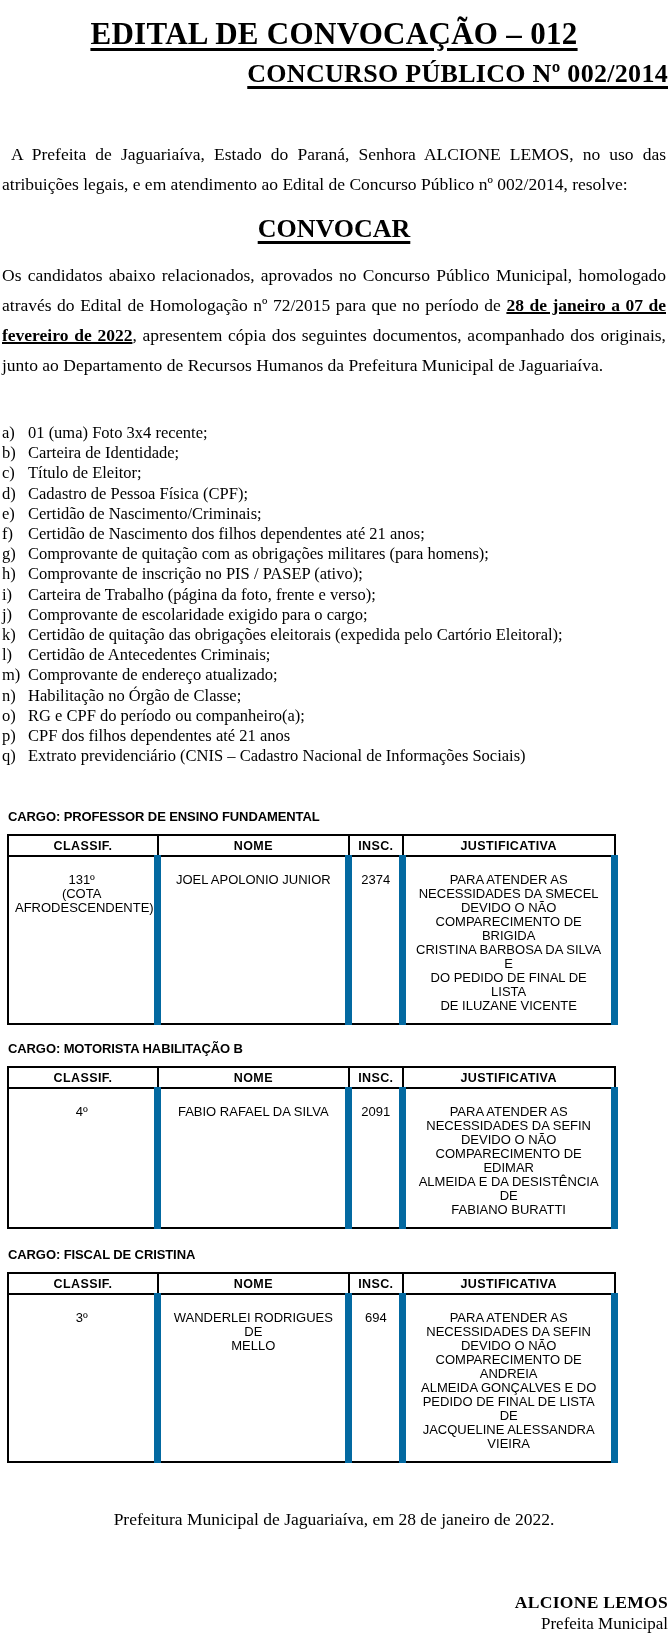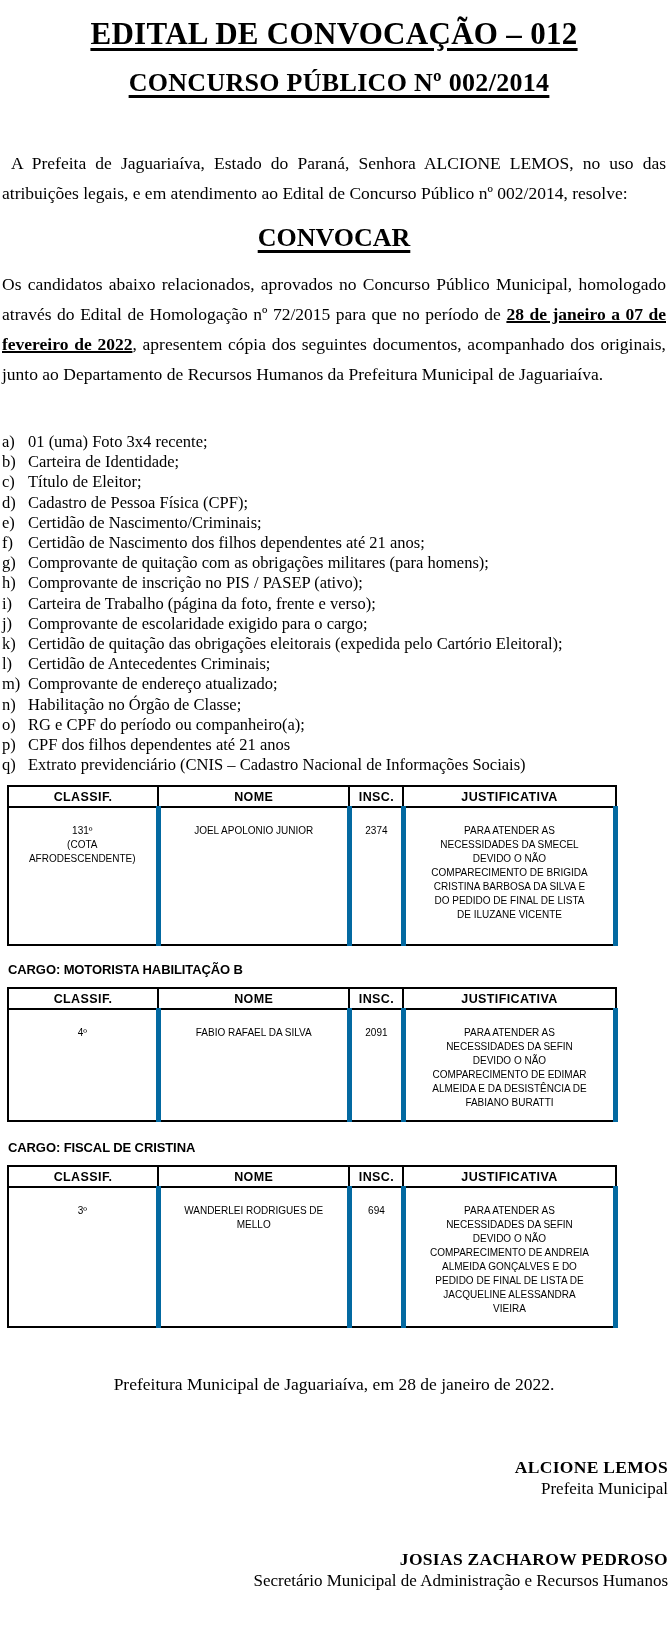--- a/index.html
+++ b/index.html
@@ -10,23 +10,23 @@
     font-family: "Liberation Serif", serif;
   }
   .page { padding-top: 16px; }
 
   .title1 {
     font-size: 31px; font-weight: bold; text-align: center;
     text-decoration: underline; text-decoration-thickness: 2.5px; text-underline-offset: 4px;
     letter-spacing: 0.3px;
   }
   .title2 {
-    font-size: 26px; font-weight: bold; text-align: center;
+    font-size: 26px; font-weight: bold; text-align: right;
     text-decoration: underline; text-decoration-thickness: 2.5px; text-underline-offset: 4px;
-    margin-top: 16px; letter-spacing: 0.3px; padding-left: 10px;
+    margin-top: 7px; letter-spacing: 0.3px; padding-left: 10px;
   }
   .para {
     font-size: 17.5px; line-height: 30px; text-align: justify;
     padding: 0 2px;
   }
   .intro { margin-top: 50px; text-indent: 9px; }
   .convocar {
     font-size: 26px; font-weight: bold; text-align: center;
     text-decoration: underline; text-decoration-thickness: 2.5px; text-underline-offset: 4px;
     margin-top: 15px;
@@ -53,22 +53,22 @@
     width: 611px; margin: 10px 0 0 7px;
     font-family: "Liberation Sans", sans-serif;
     border: 2px solid #000;
   }
   table.conv th {
     border: 2px solid #000;
     font-size: 12.5px; font-weight: bold; letter-spacing: 0.4px;
     padding: 3px 2px 2px 2px; text-align: center;
   }
   table.conv td {
-    border-left: 1px solid #000; border-right: 5px solid #0369a1;
-    font-size: 10px; line-height: 14px;
+    border-left: 1px solid #000; border-right: 7px solid #0369a1;
+    font-size: 13px; line-height: 14px;
     text-align: center; vertical-align: top;
     padding: 16px 6px 10px 6px;
   }
   .pre { white-space: pre-line; }
   .h140 td { height: 138px; }
   .h120 td { height: 112px; border-radius: 12px; }
   .h145 td { height: 140px; }
 
   .date-line {
     margin-top: 46px; text-align: center;
@@ -158,20 +158,21 @@
     <li>
         <span class="marker">p)</span>
         <span class="txt">CPF dos filhos dependentes até 21 anos</span>
       </li>
     <li>
         <span class="marker">q)</span>
         <span class="txt">Extrato previdenciário (CNIS – Cadastro Nacional de Informações Sociais)</span>
       </li>
   </ul>
 
+  <div class="cargo cargo1">CARGO: PROFESSOR DE ENSINO FUNDAMENTAL</div>
   <table class="conv">
     <colgroup>
         <col style="width:24.7%">
         <col style="width:31.5%">
         <col style="width:8.9%">
         <col style="width:34.9%">
       </colgroup>
     <thead>
       <tr>
         <th>CLASSIF.</th>

